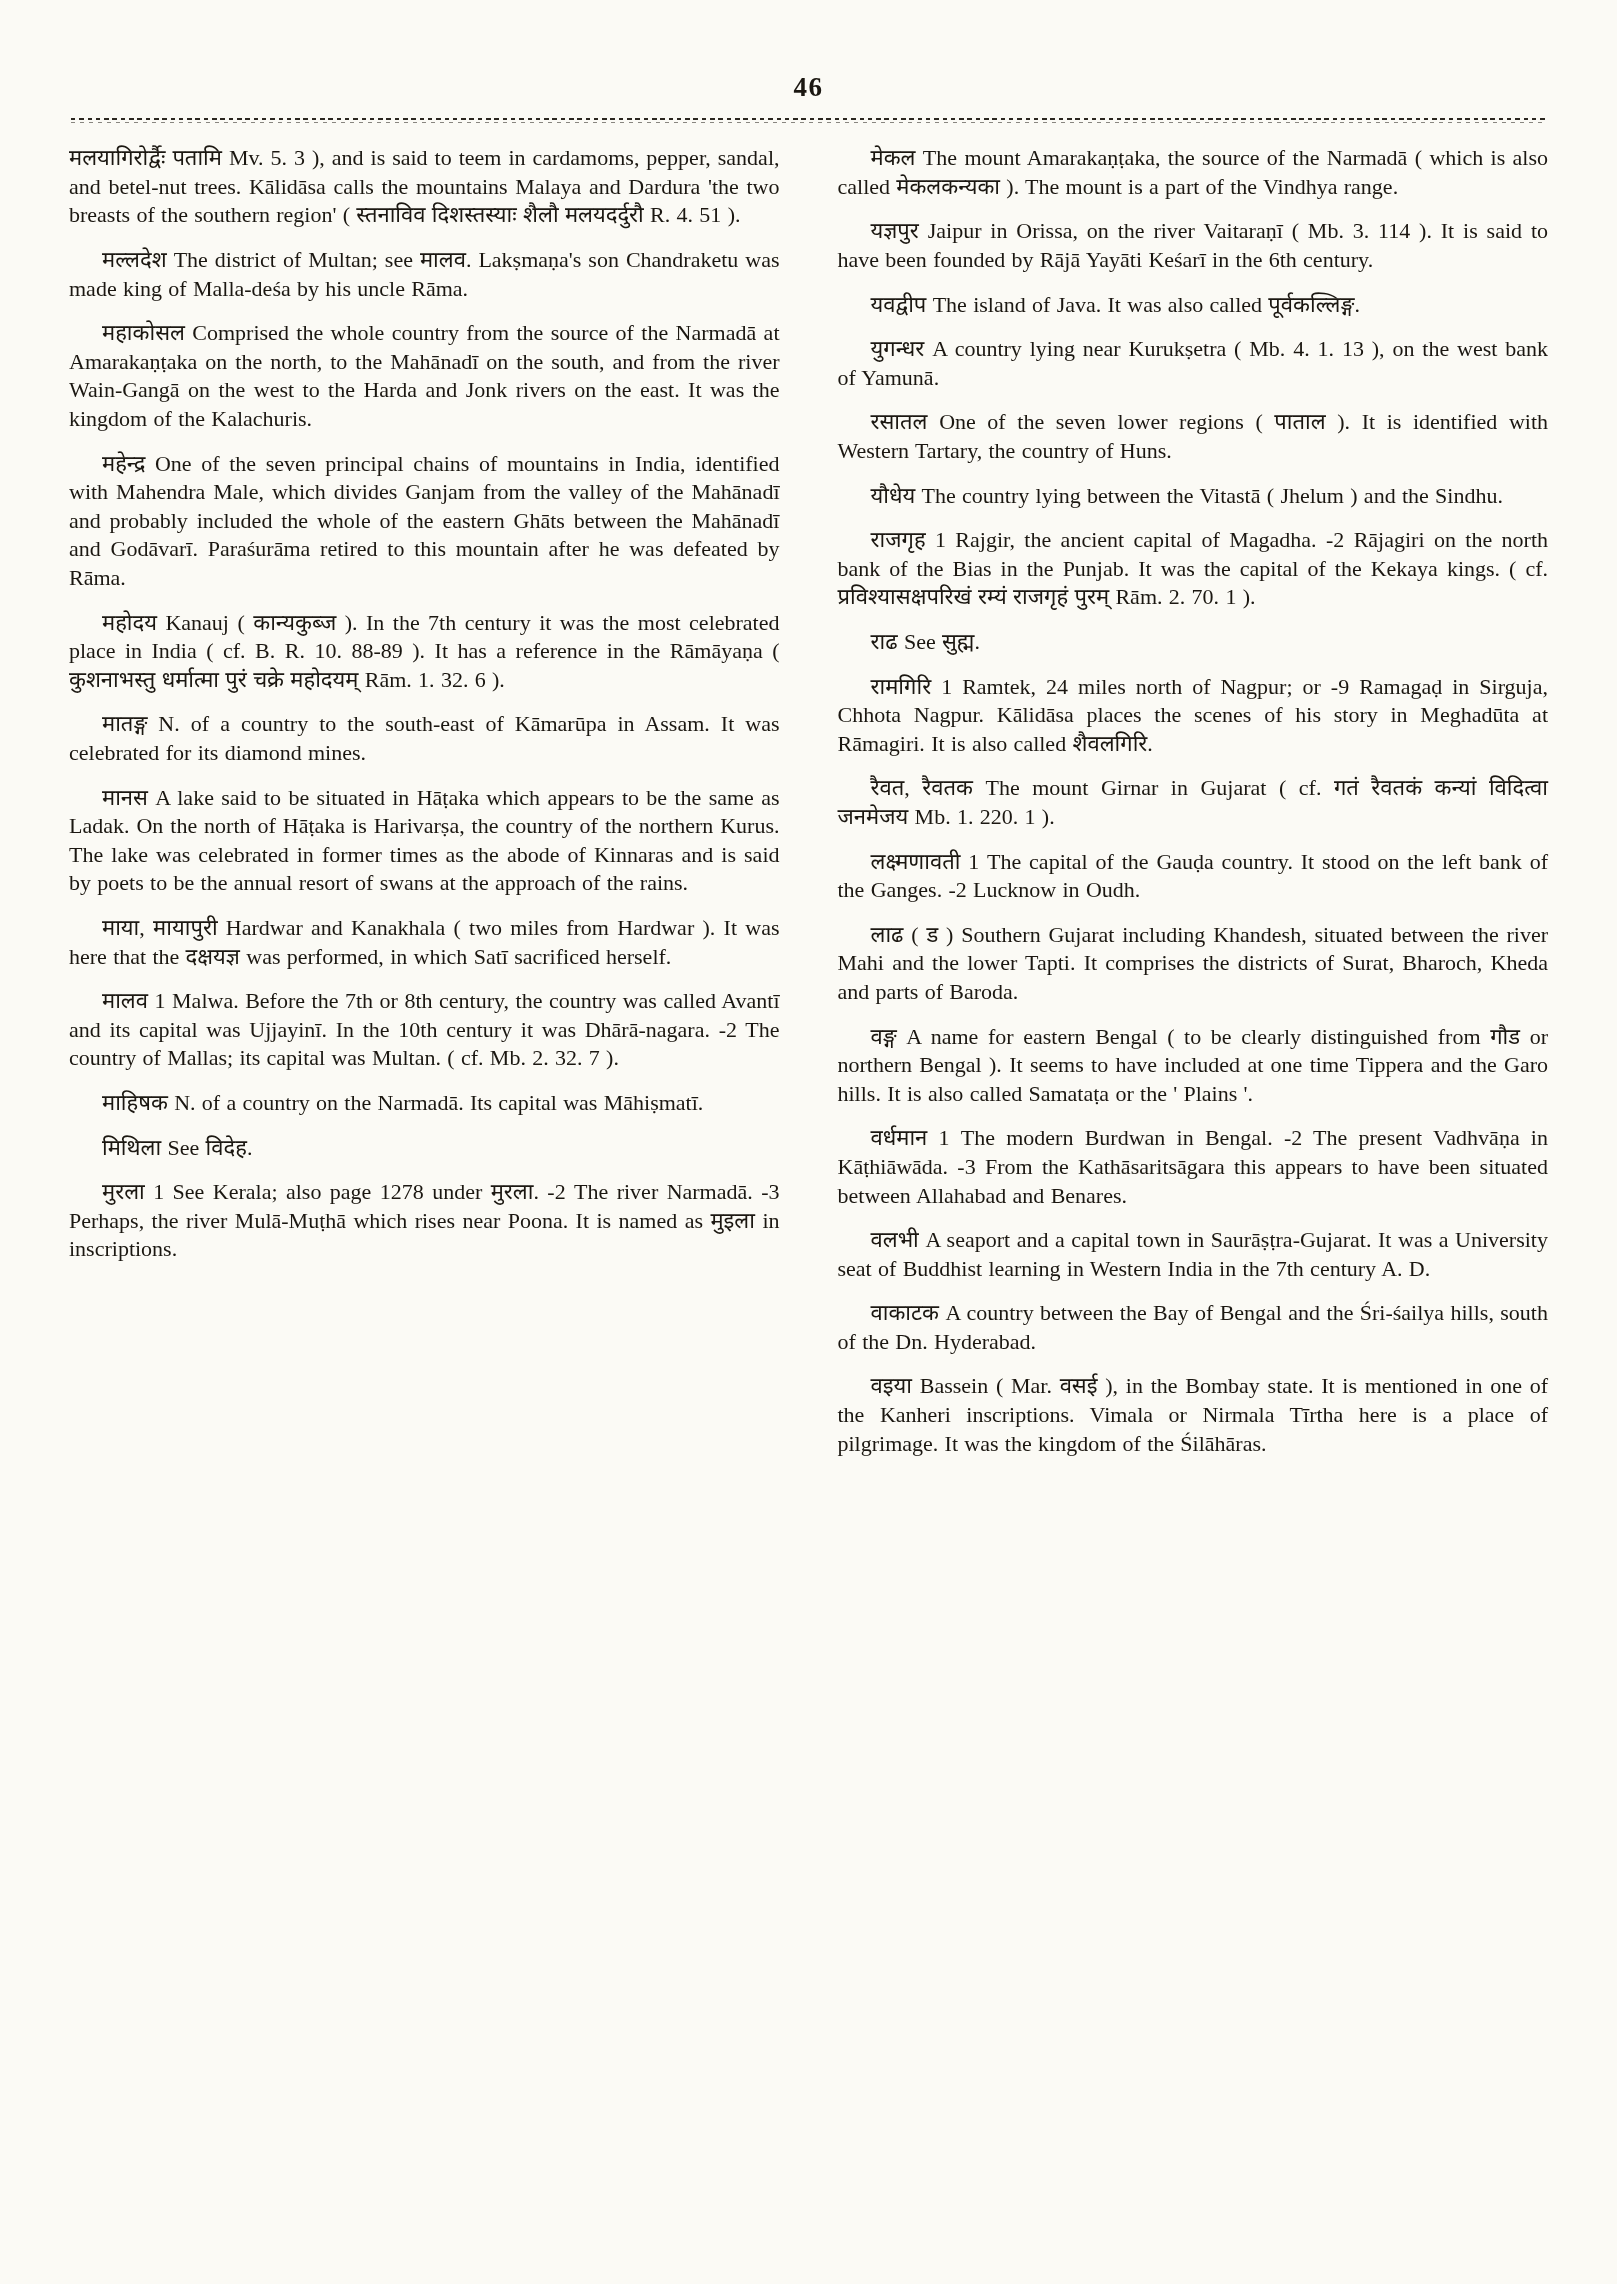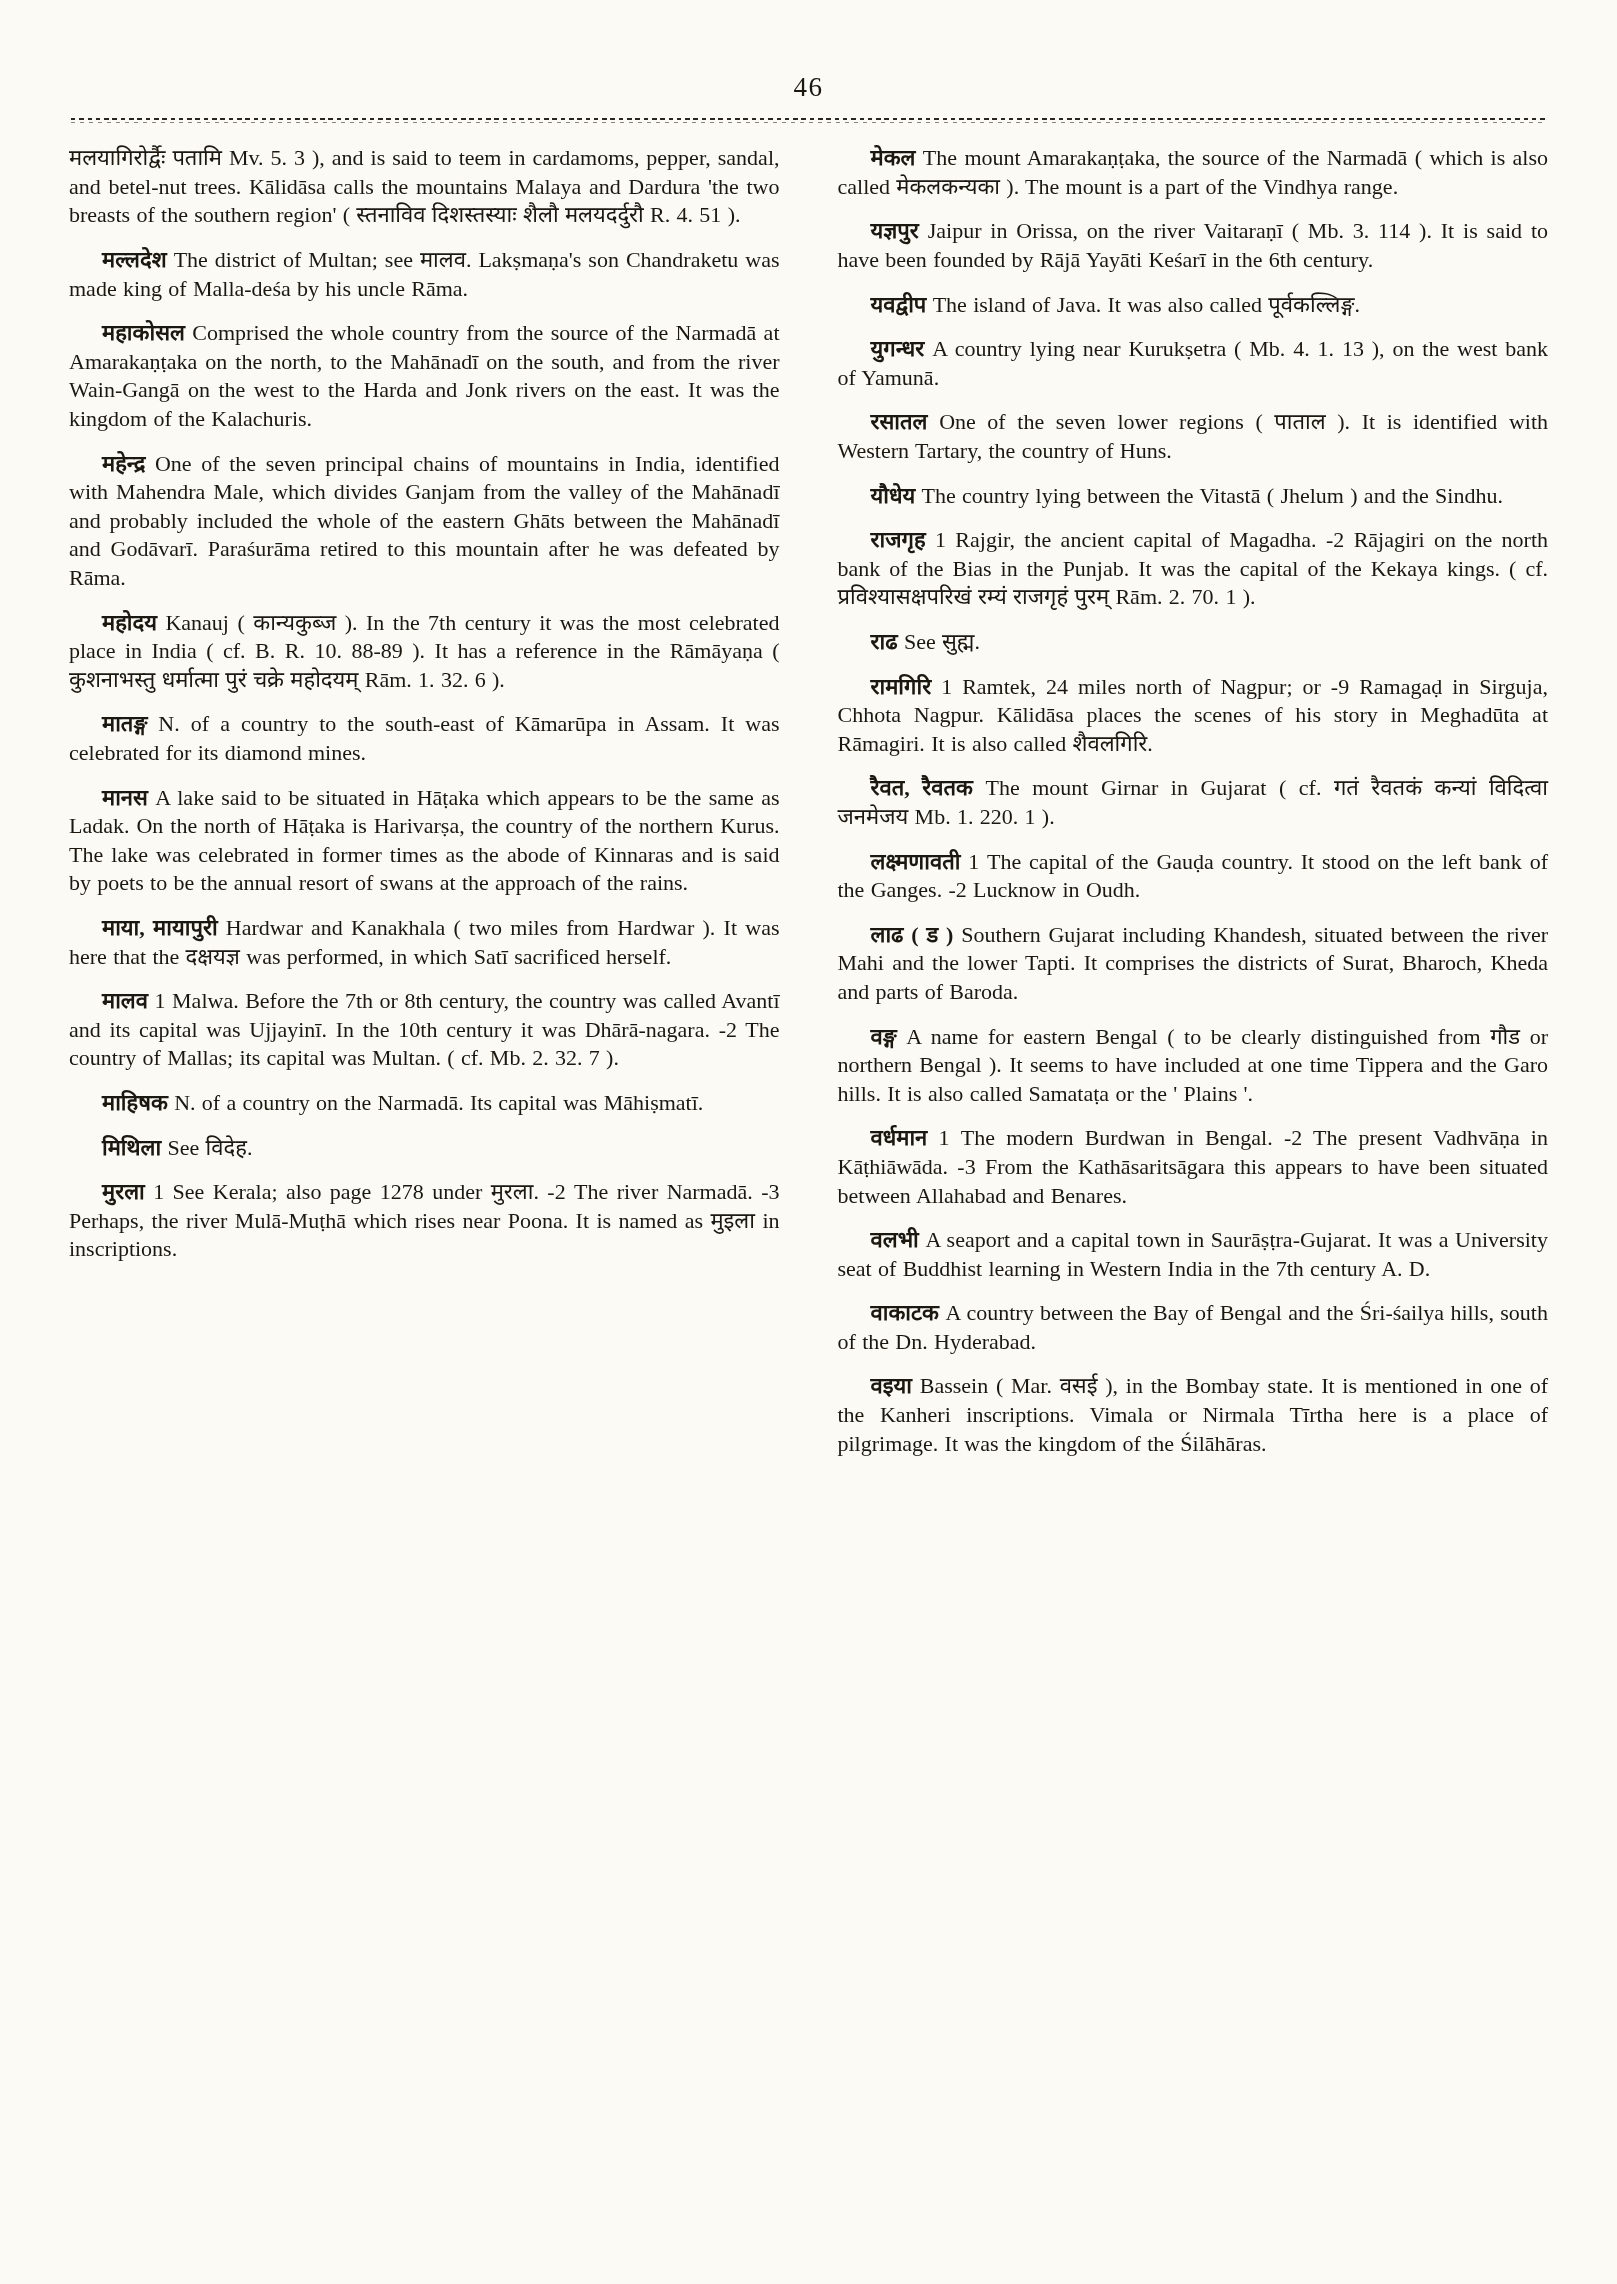--- a/index.html
+++ b/index.html
@@ -15,21 +15,21 @@
     background: #fbfaf5;
     font-family: "Liberation Serif", "DejaVu Serif", serif;
     color: #1b1711;
     box-sizing: border-box;
     overflow: hidden;
   }
   .page-number {
     padding-top: 72px;
     text-align: center;
     font-size: 27px;
-    font-weight: 400;
+    font-weight: 700;
     letter-spacing: 1.5px;
   }
   .header-rule {
     width: 1476px;
     height: 5.3px;
     margin: 15px auto 0 auto;
     background:
       repeating-linear-gradient(90deg, #2b261f 0px, #2b261f 4.5px, transparent 4.5px, transparent 8.3px) top/100% 2.3px no-repeat,
       repeating-linear-gradient(90deg, rgba(43,38,31,0.55) 0px, rgba(43,38,31,0.55) 3.8px, transparent 3.8px, transparent 9px) bottom/100% 1.5px no-repeat;
   }
@@ -48,21 +48,21 @@
     font-size: 22px;
     line-height: 1.30;
     text-align: justify;
     text-indent: 33px;
     word-spacing: 0.8px;
   }
   .entry.continuation {
     text-indent: 0;
   }
   .headword {
-    font-weight: 700;
+    font-weight: 400;
   }
 </style>
 </head>
 <body>
 
 <div class="page">
   <div class="page-number">46</div>
   <div class="header-rule"></div>
   <div class="columns">
     <div class="col" id="col-left">

